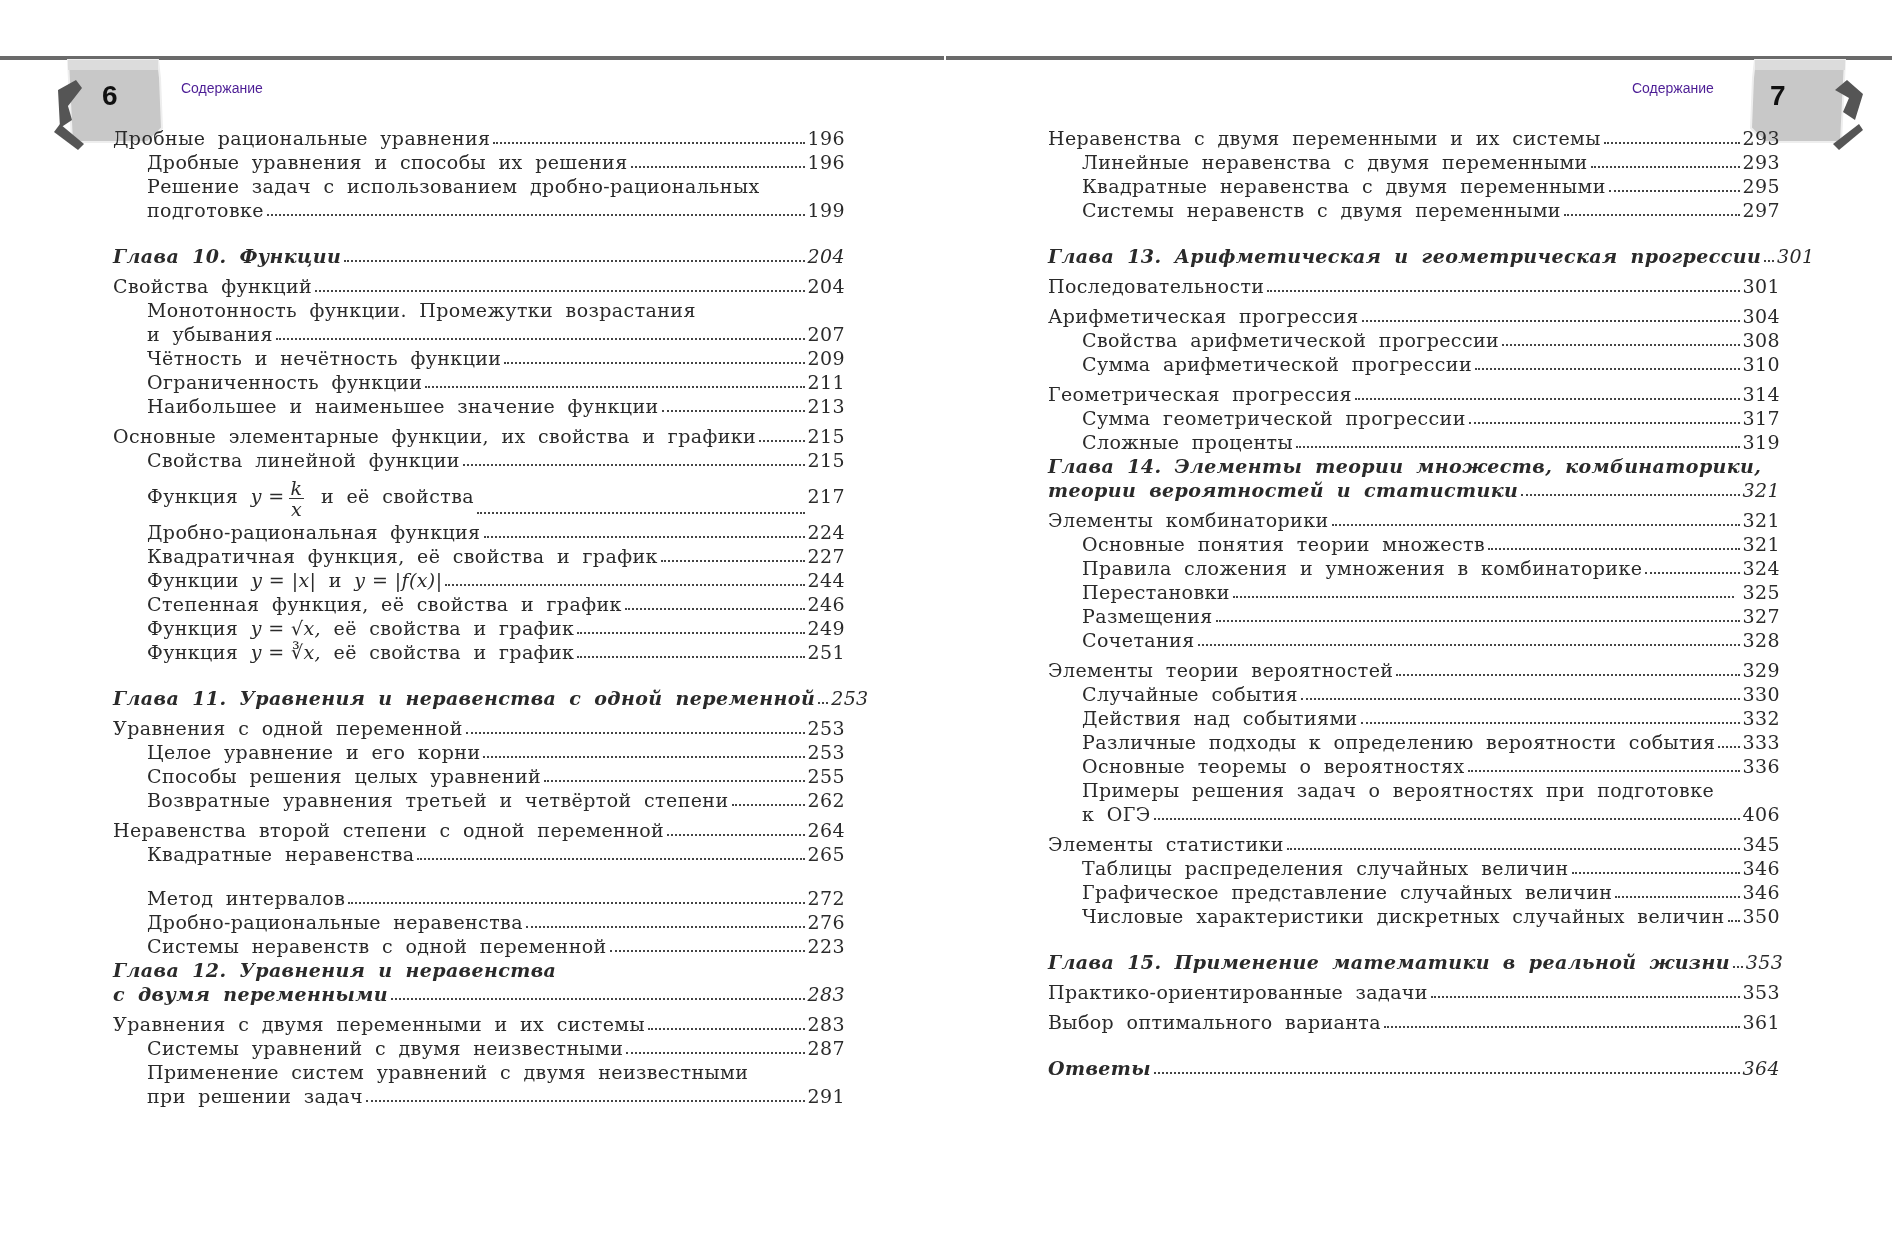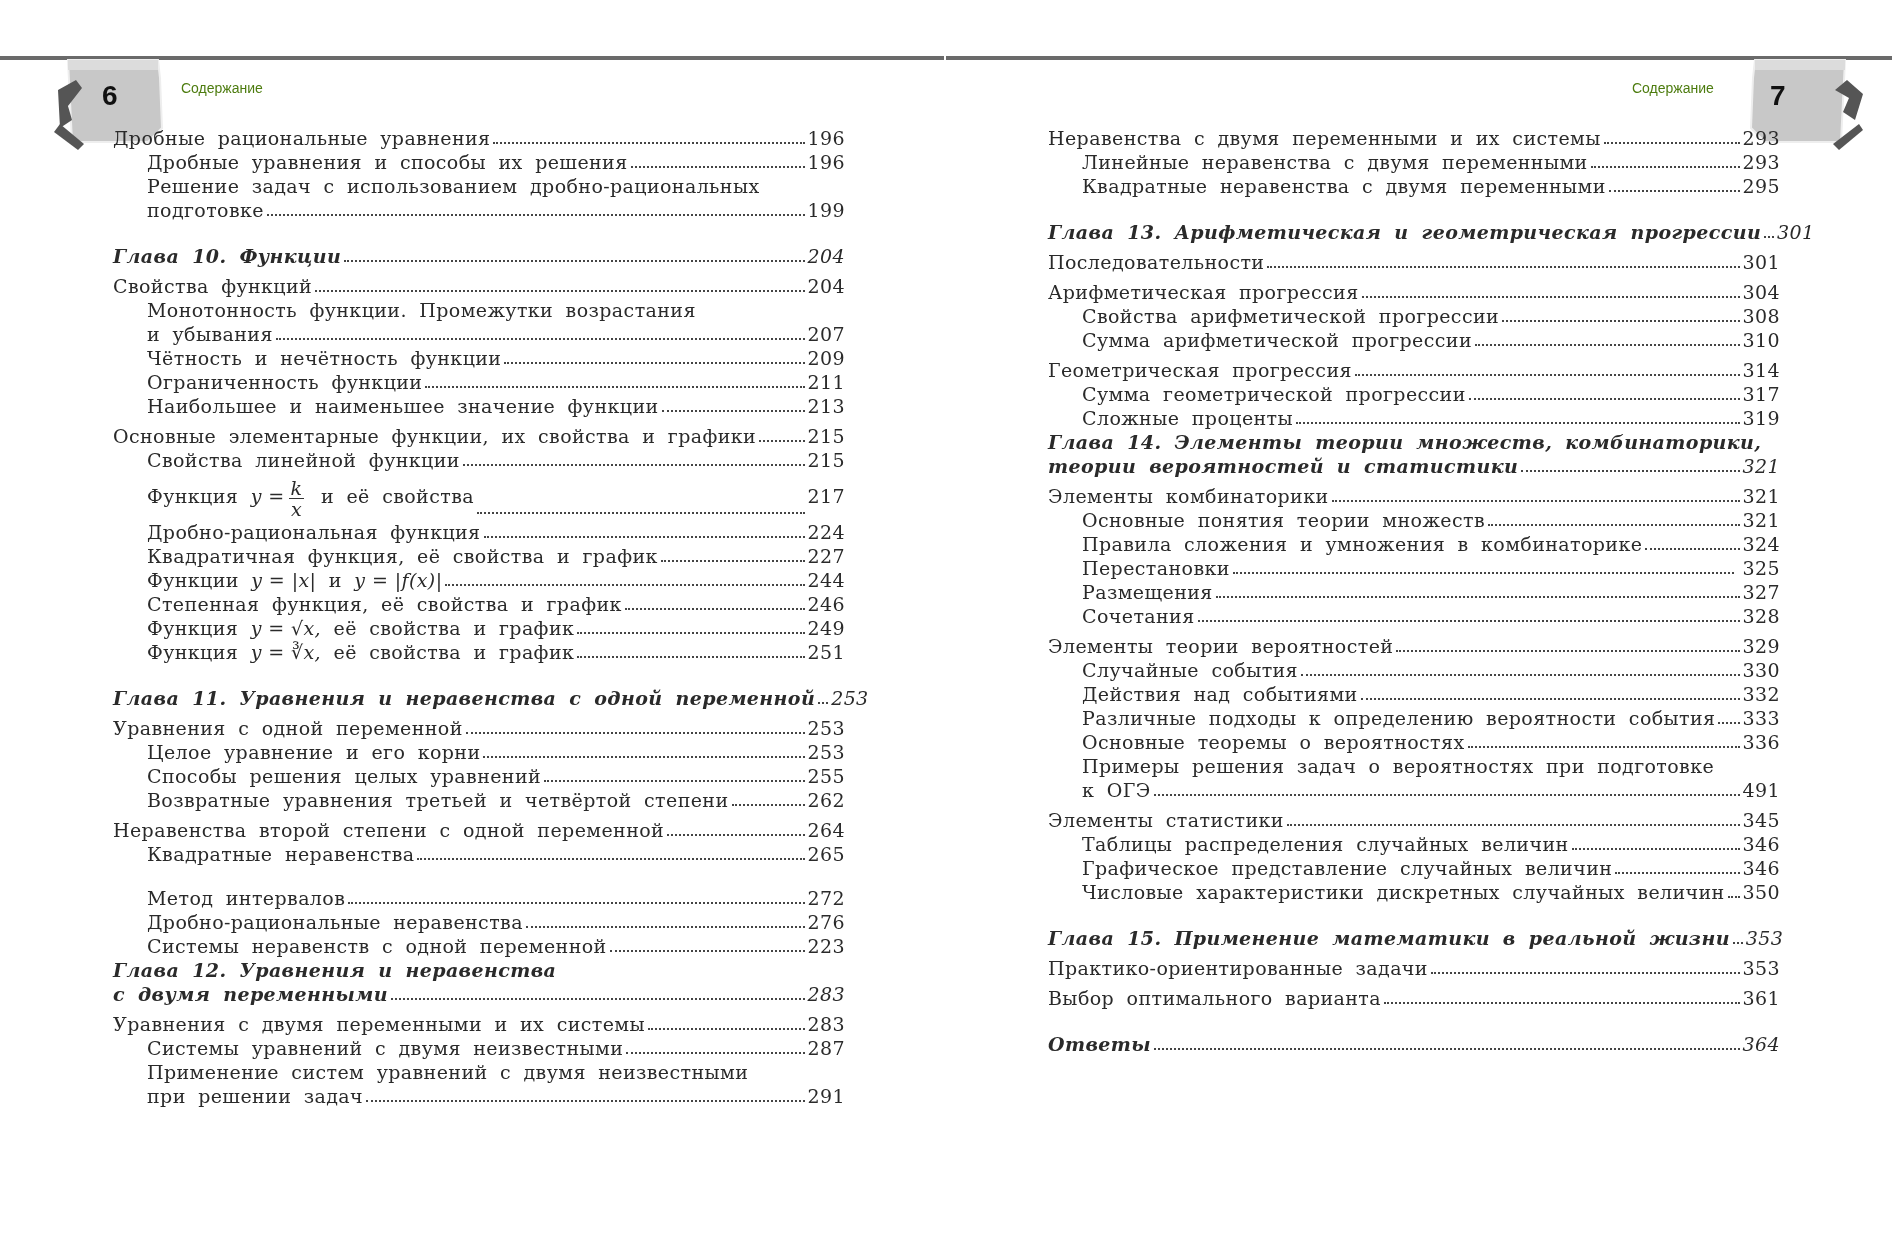--- a/index.html
+++ b/index.html
@@ -2,21 +2,21 @@
 <html><head>
 <meta charset="utf-8">
 <style>
   html, body { margin:0; padding:0; background:#ffffff; }
   body { width:1892px; height:1247px; position:relative; overflow:hidden;
          font-family:"DejaVu Serif","Liberation Serif",serif; color:#2a2a2a; }
   .top-rule { position:absolute; top:56px; height:4px; background:#6a6a6a; }
   .top-rule.left { left:0; width:944px; }
   .top-rule.right { left:946px; width:946px; }
   .running-head { position:absolute; top:80px; font-family:"Liberation Sans",sans-serif;
-                  font-size:14px; color:#4d7c0f; }
+                  font-size:14px; color:#4c1d95; }
   .page-badge { position:absolute; top:58px; width:130px; height:100px; }
   .page-num { position:absolute; font-family:"Liberation Sans",sans-serif; font-weight:bold;
               font-size:28px; color:#111; }
   .toc { position:absolute; top:126px; width:732px; }
   .toc.left { left:113px; }
   .toc.right { left:1048px; }
   .entry { display:flex; align-items:flex-end; font-size:19px; line-height:24px;
            letter-spacing:0.4px; word-spacing:6px; }
   .entry .title { white-space:nowrap; }
   .entry .leader { flex:1; border-bottom:2px dotted #444; margin:0 3px 6px 3px; min-width:10px; }
@@ -250,20 +250,25 @@
     <div class="entry l2 ">
       <span class="title">Линейные неравенства с двумя переменными</span>
       <span class="leader"></span>
       <span class="page" style="font-weight: normal;">293</span>
     </div>
     <div class="entry l2 ">
       <span class="title">Квадратные неравенства с двумя переменными</span>
       <span class="leader"></span>
       <span class="page" style="font-weight: normal;">295</span>
     </div>
+    <div class="entry l2 ">
+      <span class="title">Системы неравенств с двумя переменными</span>
+      <span class="leader"></span>
+      <span class="page" style="font-weight: normal;">297</span>
+    </div>
     <div class="entry chapter gap-l">
       <span class="title">Глава 13. Арифметическая и геометрическая прогрессии</span>
       <span class="leader"></span>
       <span class="page" style="font-weight: normal;">301</span>
     </div>
     <div class="entry l1 gap-s">
       <span class="title">Последовательности</span>
       <span class="leader"></span>
       <span class="page" style="font-weight: normal;">301</span>
     </div>
@@ -362,21 +367,21 @@
       <span class="leader"></span>
       <span class="page" style="font-weight: normal;">336</span>
     </div>
     <div class="multi ">
       <div class="entry l2">
         <span class="title">Примеры решения задач о вероятностях при подготовке</span>
       </div>
       <div class="entry l2">
         <span class="title">к ОГЭ</span>
         <span class="leader"></span>
-        <span class="page" style="font-weight: normal;">491</span>
+        <span class="page" style="font-weight: normal;">406</span>
       </div>
     </div>
     <div class="entry l1 gap-s">
       <span class="title">Элементы статистики</span>
       <span class="leader"></span>
       <span class="page" style="font-weight: normal;">345</span>
     </div>
     <div class="entry l2 ">
       <span class="title">Таблицы распределения случайных величин</span>
       <span class="leader"></span>

